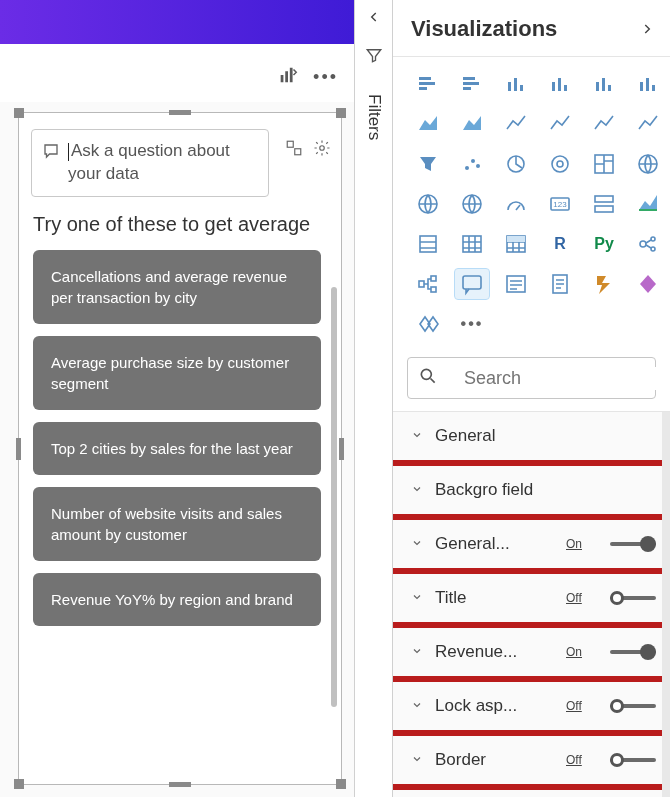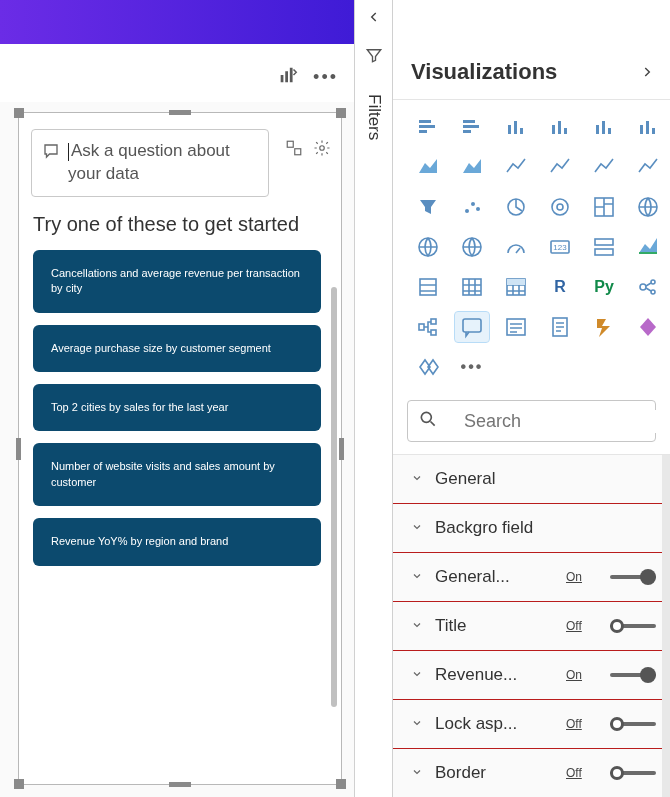--- a/index.html
+++ b/index.html
@@ -89,25 +89,25 @@
   }
   .suggestions {
     display:flex;
     flex-direction:column;
     gap:12px;
     padding:0 14px 0 4px;
     overflow-y:auto;
     height: calc(100% - 130px);
   }
   .sugg {
-    background:#0c4a6e;
+    background:#737373;
     color:#fff;
     border-radius:6px;
     padding:16px 18px;
-    font-size:11px;
+    font-size:15px;
     line-height:1.4;
     cursor:pointer;
   }
   
   .fake-scroll {
     position:absolute;
     right:4px;
     top:64px;
     bottom:40px;
     width:6px;
@@ -140,21 +140,20 @@
     margin-top:8px;
   }
 
   
   .viz-pane {
     flex:1;
     display:flex;
     flex-direction:column;
     background:#8b5cf6;
     min-width:0;
-    margin-top:43px;
   }
   .viz-head {
     display:flex;
     justify-content:space-between;
     align-items:center;
     padding:16px 16px 14px 18px;
     font-size:22px;
     font-weight:600;
     color:#333;
     background:#fff;
@@ -199,21 +198,21 @@
 
   .format-list {
     flex:1;
     overflow:hidden;
     position:relative;
   }
   .format-row {
     display:flex;
     align-items:center;
     padding:14px 14px 14px 18px;
-    border-bottom:1px solid #b91c1c;
+    border-bottom:6px solid #b91c1c;
     font-size:17px;
     color:#333;
     gap:10px;
     background:#fafafa;
   }
   .format-row .chev { width:14px; color:#666; }
   .format-row .name { flex:1; white-space:nowrap; overflow:hidden; text-overflow:ellipsis; }
   .format-row .state { width:34px; font-size:12px; color:#444;text-decoration:underline; }
   .toggle {
     width:46px; height:18px;
@@ -280,21 +279,21 @@
         </span>
         <span>
           <svg width="18" height="18" viewBox="0 0 24 24">
               <circle cx="12" cy="12" r="3" fill="none" stroke="#6a6a6a" stroke-width="1.6"></circle>
               <path d="M12 2v3M12 19v3M4.2 4.2l2.1 2.1M17.7 17.7l2.1 2.1M2 12h3M19 12h3M4.2 19.8l2.1-2.1M17.7 6.3l2.1-2.1" stroke="#6a6a6a" stroke-width="1.6"></path>
             </svg>
         </span>
       </div>
     </div>
 
-    <div class="try-label">Try one of these to get started</div>
+    <div class="try-label">Try one of these to get average</div>
 
     <div class="suggestions">
       <div class="sugg">Cancellations and average revenue per transaction by city</div>
       <div class="sugg">Average purchase size by customer segment</div>
       <div class="sugg">Top 2 cities by sales for the last year</div>
       <div class="sugg">Number of website visits and sales amount by customer</div>
       <div class="sugg">Revenue YoY% by region and brand</div>
     </div>
 
     <div class="fake-scroll">

